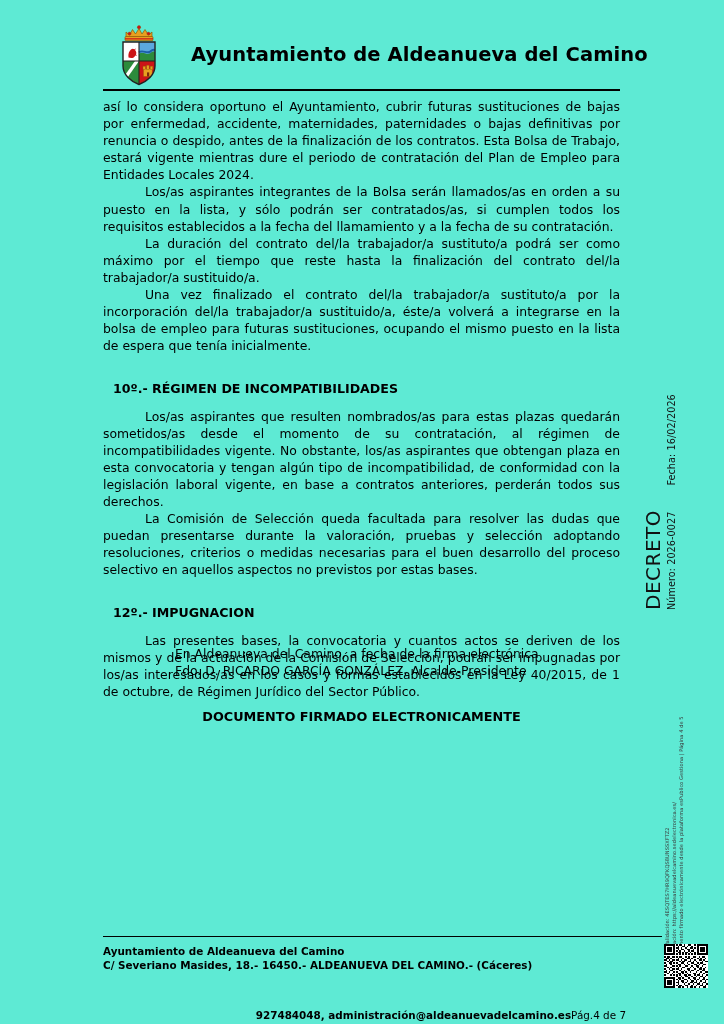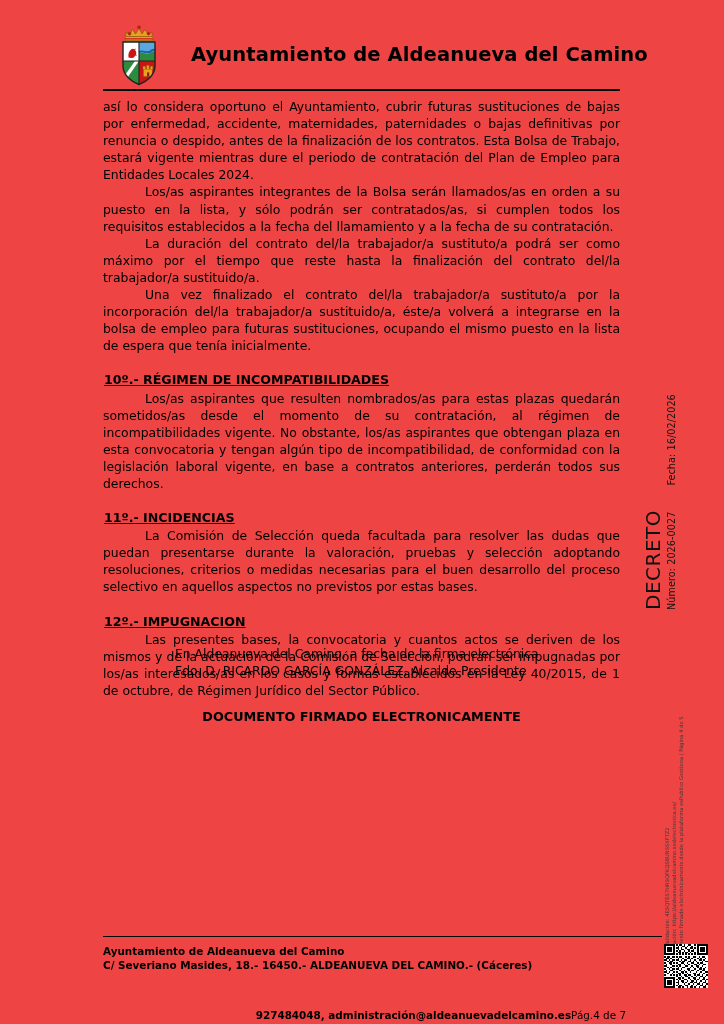--- a/index.html
+++ b/index.html
@@ -7,21 +7,21 @@
     padding: 0;
     background: #ffffff;
   }
   body {
     font-family: "DejaVu Sans", sans-serif;
   }
   #page {
     position: relative;
     width: 724px;
     height: 1024px;
-    background: #ef4444;
+    background: #5eead4;
     overflow: hidden;
   }
 
   
   #header {
     position: absolute;
     left: 103px;
     top: 18px;
     width: 500px;
     height: 72px;
@@ -68,25 +68,24 @@
   }
   #body-text p {
     margin: 0;
     text-align: justify;
     text-justify: inter-word;
   }
   p.indent { text-indent: 42px; }
   p.noindent { text-indent: 0; }
 
   h3.section {
-    margin: 1px;
+    margin: 10px;
     padding: 0;
     font-size: 12.6px;
     font-weight: bold;
-    text-decoration: underline;
     display: inline-block;
     text-align: center;
     line-height: 17.1px;
   }
   .section-wrap {
     margin-top: 16px;
     margin-bottom: 0px;
     text-align: left;
   }
 
@@ -282,23 +281,20 @@
     <p class="noindent">así lo considera oportuno el Ayuntamiento, cubrir futuras sustituciones de bajas por enfermedad, accidente, maternidades, paternidades o bajas definitivas por renuncia o despido, antes de la finalización de los contratos. Esta Bolsa de Trabajo, estará vigente mientras dure el periodo de contratación del Plan de Empleo para Entidades Locales 2024.</p>
     <p class="indent">Los/as aspirantes integrantes de la Bolsa serán llamados/as en orden a su puesto en la lista, y sólo podrán ser contratados/as, si cumplen todos los requisitos establecidos a la fecha del llamamiento y a la fecha de su contratación.</p>
     <p class="indent">La duración del contrato del/la trabajador/a sustituto/a podrá ser como máximo por el tiempo que reste hasta la finalización del contrato del/la trabajador/a sustituido/a.</p>
     <p class="indent">Una vez finalizado el contrato del/la trabajador/a sustituto/a por la incorporación del/la trabajador/a sustituido/a, éste/a volverá a integrarse en la bolsa de empleo para futuras sustituciones, ocupando el mismo puesto en la lista de espera que tenía inicialmente.</p>
 
     <div class="section-wrap">
       <h3 class="section">10º.- RÉGIMEN DE INCOMPATIBILIDADES</h3>
     </div>
     <p class="indent">Los/as aspirantes que resulten nombrados/as para estas plazas quedarán sometidos/as desde el momento de su contratación, al régimen de incompatibilidades vigente. No obstante, los/as aspirantes que obtengan plaza en esta convocatoria y tengan algún tipo de incompatibilidad, de conformidad con la legislación laboral vigente, en base a contratos anteriores, perderán todos sus derechos.</p>
 
-    <div class="section-wrap">
-      <h3 class="section">11º.- INCIDENCIAS</h3>
-    </div>
     <p class="indent">La Comisión de Selección queda facultada para resolver las dudas que puedan presentarse durante la valoración, pruebas y selección adoptando resoluciones, criterios o medidas necesarias para el buen desarrollo del proceso selectivo en aquellos aspectos no previstos por estas bases.</p>
 
     <div class="section-wrap">
       <h3 class="section">12º.- IMPUGNACION</h3>
     </div>
     <p class="indent">Las presentes bases, la convocatoria y cuantos actos se deriven de los mismos y de la actuación de la Comisión de Selección, podrán ser impugnadas por los/as interesados/as en los casos y formas establecidos en la Ley 40/2015, de 1 de octubre, de Régimen Jurídico del Sector Público.</p>
 
   </div>
 
   <div id="sig">

